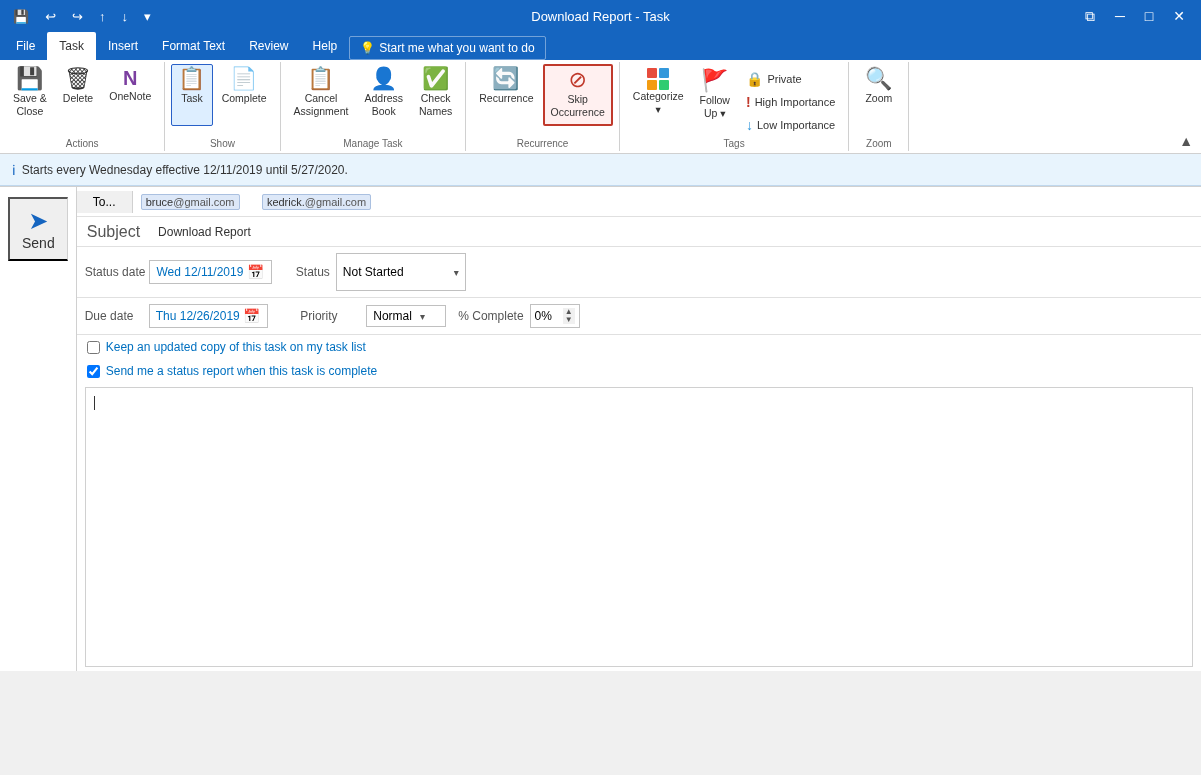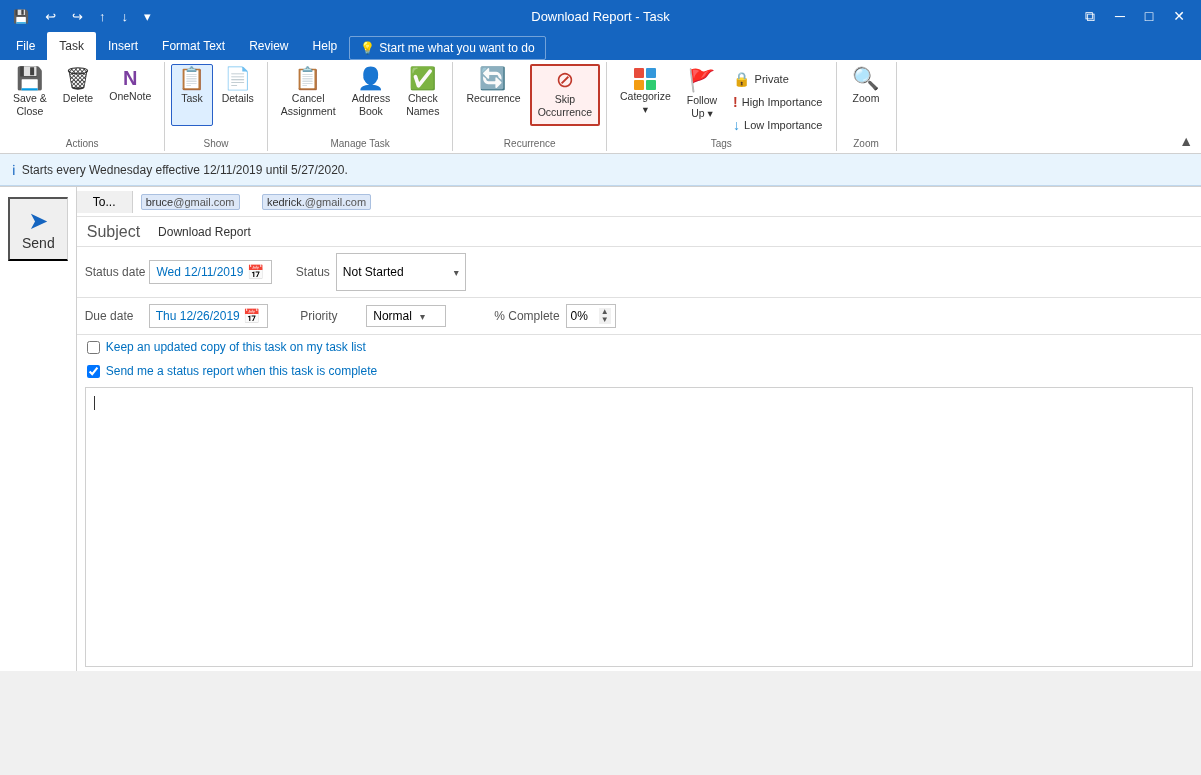--- a/index.html
+++ b/index.html
@@ -252,21 +252,21 @@
       justify-content: space-between;
     }
 
     .priority-row {
       display: flex;
       align-items: center;
       padding: 6px 8px;
       gap: 12px;
       border-bottom: 1px solid #e0e0e0;
     }
-    .priority-group { display: flex; align-items: center; gap: 6px; margin-left: 36px; }
+    .priority-group { display: flex; align-items: center; gap: 6px; }
     .priority-label { font-size: 12px; color: #555; min-width: 60px; margin-left: 12px; }
     .priority-select {
       border: 1px solid #c0c0c0;
       padding: 3px 6px;
       font-size: 12px;
       min-width: 80px;
       background: white;
       cursor: pointer;
       display: flex;
       align-items: center;
@@ -399,21 +399,21 @@
   </div>
 
   <div class="ribbon-group">
     <div class="ribbon-group-items">
       <button class="ribbon-btn active-btn">
         <span class="ribbon-btn-icon">📋</span>
         <span class="ribbon-btn-label">Task</span>
       </button>
       <button class="ribbon-btn">
         <span class="ribbon-btn-icon">📄</span>
-        <span class="ribbon-btn-label">Details</span>
+        <span class="ribbon-btn-label">Complete</span>
       </button>
     </div>
     <div class="ribbon-group-label">Show</div>
   </div>
 
   <div class="ribbon-group">
     <div class="ribbon-group-items">
       <button class="ribbon-btn">
         <span class="ribbon-btn-icon">📋</span>
         <span class="ribbon-btn-label">Cancel<br>Assignment</span>

